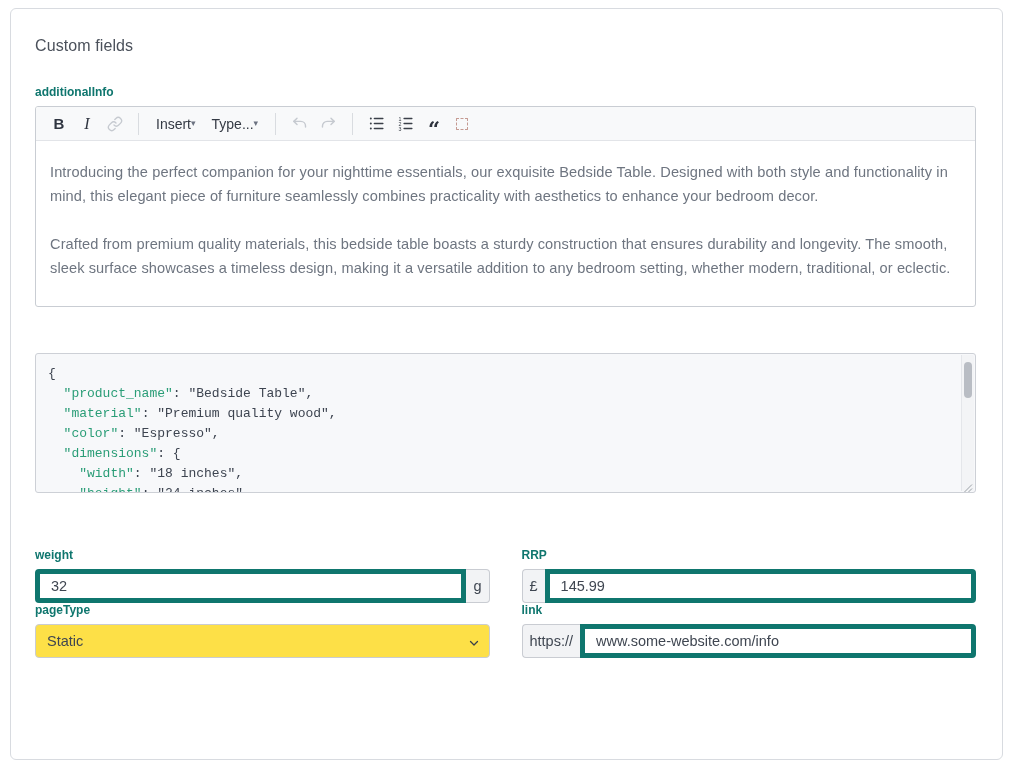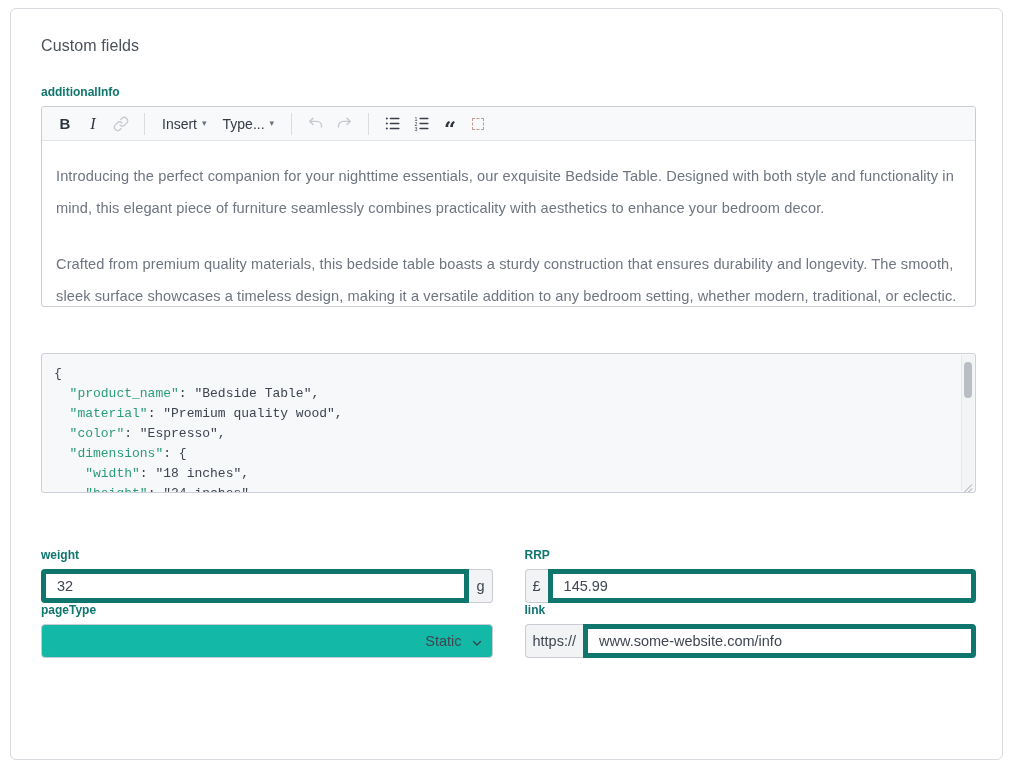--- a/index.html
+++ b/index.html
@@ -5,21 +5,21 @@
   * { box-sizing: border-box; margin: 0; padding: 0; }
   html, body { background: #ffffff; font-family: "Liberation Sans", sans-serif; }
   body { width: 1013px; height: 769px; position: relative; }
 
   .card {
     position: absolute; left: 10px; top: 8px;
     width: 993px; height: 752px;
     background: #ffffff;
     border: 1px solid #d8dbe0;
     border-radius: 6px;
-    padding: 28px 26px 29px 30px;
+    padding: 28px 26px 29px 24px;
   }
 
   .card-title {
     font-size: 16px; font-weight: 400; color: #4b515b;
     margin-bottom: 30px; letter-spacing: .1px;
   }
 
   .lbl {
     display: block; font-size: 12px; color: #0f766e;
     margin-bottom: 7px;
@@ -42,36 +42,36 @@
     background: transparent; border: none; cursor: pointer;
     min-width: 26px; height: 26px; border-radius: 3px;
     display: inline-flex; align-items: center; justify-content: center;
     font-family: "Liberation Sans", sans-serif;
     font-size: 15px; color: #2f3540; padding: 0 5px;
   }
   .tbtn.bold { font-weight: 700; font-size: 15px; }
   .tbtn.italic { font-style: italic; font-family: "Liberation Serif", serif; font-size: 16px; }
   .tbtn.disabled { color: #c6cad0; }
   .tbtn svg { display: block; }
-  .tmenu { font-size: 14px; color: #343a44; gap: 5px; padding: 0 7px; }
+  .tmenu { font-size: 14px; color: #343a44; padding: 0 7px; }
   .tmenu .caret { font-size: 9px; color: #6b7280; line-height: 1; }
   .tsep { width: 1px; height: 22px; background: #d9dce0; margin: 0 8px; flex: none; }
   .quote-glyph {
     font-family: "DejaVu Serif", serif; font-weight: 700;
     font-size: 21px; line-height: 10px; color: #2d323c;
     position: relative; top: 5px;
   }
   .dashed-box {
     width: 12px; height: 12px; display: inline-block;
     border: 1.5px dashed #c59a92; border-radius: 1px;
   }
 
   .editor-body { padding: 19px 14px; cursor: text; }
   .editor-body p {
-    font-size: 14.6px; line-height: 32px; color: #6e7580;
+    font-size: 14.6px; line-height: 24px; color: #6e7580;
     margin-bottom: 24px; letter-spacing: .1px;
   }
 
   
   .code-area {
     position: relative; height: 140px;
     background: #f7f8fa; border: 1px solid #cdd0d6; border-radius: 3px;
     overflow: hidden; margin-bottom: 55px; cursor: text;
   }
   .code-lines {
@@ -110,25 +110,24 @@
     font-size: 14.5px; color: #3f4651; padding: 0 7px; flex: none;
   }
   .addon-r { border-radius: 0 4px 4px 0; border-left: none; }
   .addon-l { border-radius: 4px 0 0 4px; border-right: none; }
   .input-group input.has-right { border-top-right-radius: 0; border-bottom-right-radius: 0; }
   .input-group input.has-left { border-top-left-radius: 0; border-bottom-left-radius: 0; }
 
   .select-wrap { position: relative; height: 34px; }
   .select-wrap select {
     width: 100%; height: 34px; appearance: none; -webkit-appearance: none;
-    border: 1px solid #c9ccd2; border-radius: 4px; background: #14b8a6;
+    border: 1px solid #c9ccd2; border-radius: 4px; background: #fde047;
     font-family: "Liberation Sans", sans-serif;
     font-size: 14.5px; color: #3f4651; padding: 0 30px 0 11px; outline: none;
     cursor: pointer;
-    text-align: right;
   }
   .select-wrap .chev {
     position: absolute; right: 10px; top: 50%; margin-top: -6px;
     pointer-events: none;
   }
 </style>
 </head>
 <body>
 
 <div class="card">

